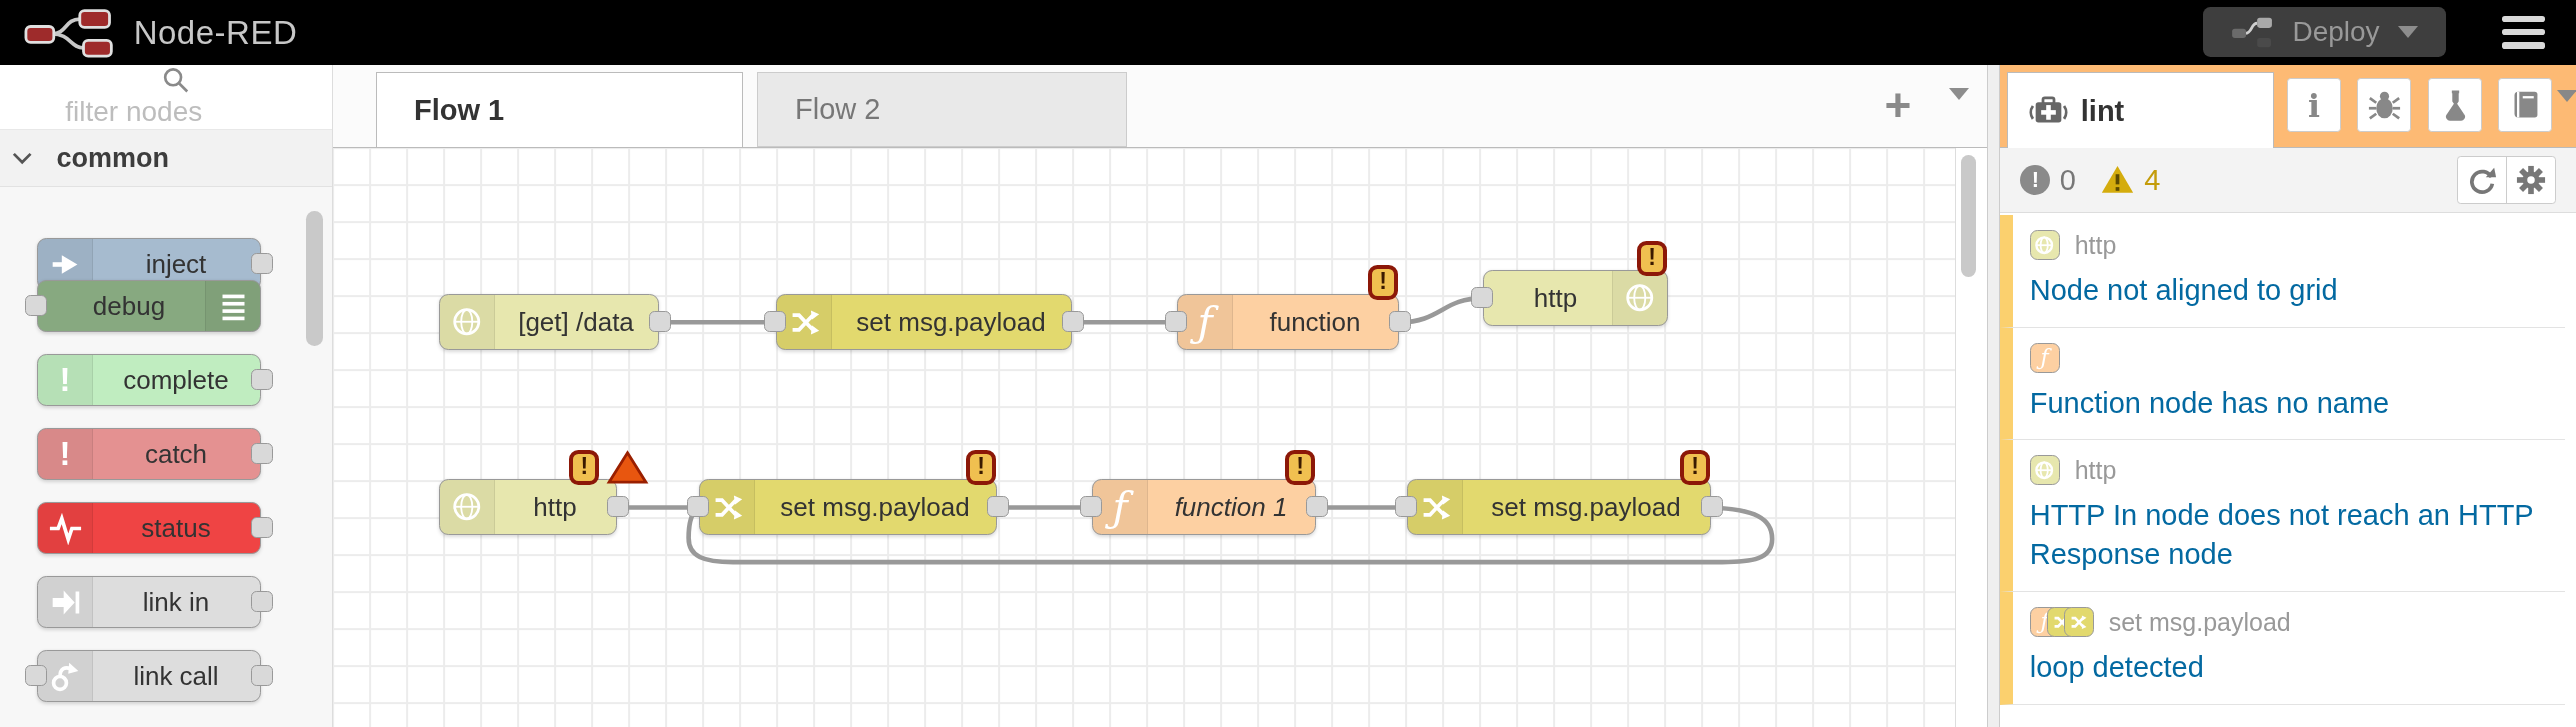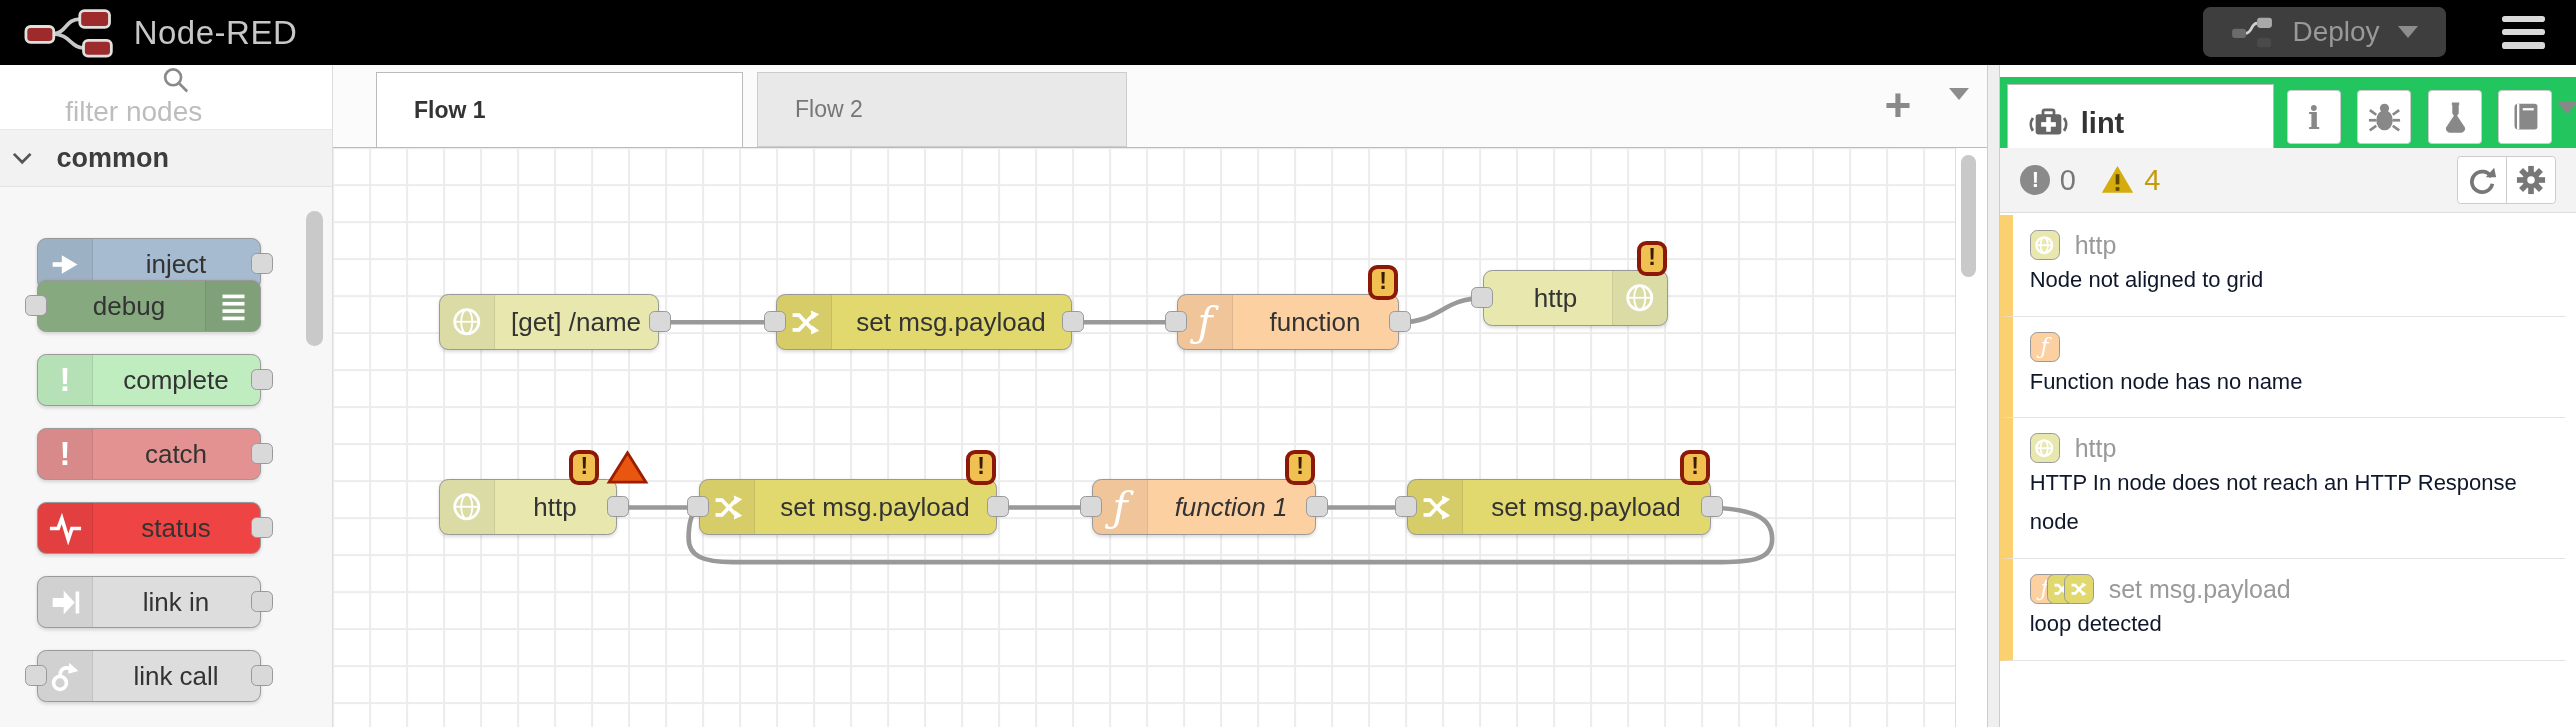--- a/index.html
+++ b/index.html
@@ -44,21 +44,21 @@
   .search-row input::placeholder{color:#bdbdbd;}
   .cat-header{position:absolute;left:0;top:65px;width:100%;height:57px;background:#f2f2f2;
       border-bottom:1.9px solid #e2e2e2;box-sizing:border-box;display:flex;align-items:center;padding-left:12px;}
   .cat-label{font-size:27px;font-weight:bold;color:#3d3d3d;margin-left:24px;}
   .pnode{width:224px;height:52px;left:37px;}
   .pscroll{position:absolute;left:306px;width:16.7px;top:146px;height:135px;border-radius:8.3px;background:#c9c9c9;}
   
   .tabbar{position:absolute;left:333px;top:65px;width:1654px;height:83px;background:#fbfbfb;
       border-bottom:1.9px solid #bbb;box-sizing:border-box;}
   .tab{position:absolute;top:7.4px;bottom:0;box-sizing:border-box;display:flex;align-items:center;
-      padding-left:37px;font-size:23px;}
+      padding-left:37px;font-size:29px;}
   .tab.active{left:43px;width:367px;background:#fff;border:1.9px solid #bbb;border-bottom:none;
       color:#333;font-weight:bold;}
   .tab.inactive{left:424px;width:370px;background:#e9e9e9;border:1.9px solid #ccc;color:#777;}
   .tab-plus{position:absolute;left:1537px;top:9.3px;width:56px;height:61px;display:flex;
       align-items:center;justify-content:center;font-size:46px;font-weight:bold;color:#8a8a8a;}
   .tab-caret{position:absolute;left:1616px;top:35px;}
   
   .canvas{position:absolute;left:333px;top:148px;width:1654px;height:580px;background:#fff;}
   .grid{position:absolute;left:0;top:0;width:1623px;height:580px;border-right:1.9px solid #ddd;
       box-sizing:border-box;background-color:#fff;
@@ -69,21 +69,21 @@
   .cnode{height:56px;}
   .badge{position:absolute;top:-30px;width:30px;height:35px;background:#f0c050;border:4.6px solid #8c1808;
       border-radius:9.3px;box-sizing:border-box;color:#3a1a00;font-weight:bold;font-size:23px;
       line-height:25px;text-align:center;z-index:5;}
   .tri{position:absolute;z-index:5;}
   .vscroll{position:absolute;left:1628px;top:7.4px;width:15px;height:122px;border-radius:7.4px;background:#c9c9c9;}
   
   .splitter{position:absolute;left:1987px;top:65px;width:13px;height:663px;background:#efefef;
       border-left:1.9px solid #ccc;border-right:1.9px solid #ccc;box-sizing:border-box;}
   .sidebar{position:absolute;left:2000px;top:65px;width:576px;height:663px;background:#fff;}
-  .sb-tabrow{position:absolute;left:0;top:12px;width:100%;height:83px;background:#22c55e;
+  .sb-tabrow{position:absolute;left:0;top:0;width:100%;height:83px;background:#fdba74;
       border-bottom:1.9px solid #bbb;box-sizing:border-box;}
   .sb-tab{position:absolute;left:7.4px;top:7.4px;width:267px;height:78px;background:#fff;
       border:1.9px solid #bbb;border-bottom:none;box-sizing:border-box;display:flex;align-items:center;
       padding-left:20.4px;gap:13px;}
   .sb-tab-label{font-size:29px;font-weight:bold;color:#333;}
   .sb-btn{position:absolute;top:13px;width:54px;height:54px;background:#fff;border:1.9px solid #ccc;
       border-radius:3.7px;box-sizing:border-box;display:flex;align-items:center;justify-content:center;}
   .info-glyph{font-family:"DejaVu Serif",serif;font-weight:bold;font-size:31.5px;color:#888;}
   .sb-caret{position:absolute;left:557px;top:37px;}
   .sb-toolbar{position:absolute;left:0;top:83px;width:100%;height:65px;background:#f3f3f3;
@@ -96,21 +96,21 @@
   .mini-btn{width:48px;height:46px;display:flex;align-items:center;justify-content:center;}
   .mini-btn + .mini-btn{border-left:1.9px solid #ccc;}
   .issues{position:absolute;left:0;top:150px;width:565px;}
   .issue{background:#fff;border-left:13px solid #fbd06e;border-bottom:1.9px solid #e3e3e3;
       padding:15px 15px 16.7px 16.7px;}
   .issue-head{display:flex;align-items:center;}
   .chip{width:30px;height:30px;border:1.9px solid #999;border-radius:7.4px;box-sizing:border-box;
       display:flex;align-items:center;justify-content:center;flex:none;}
   .chip.ov{margin-left:-13px;}
   .issue-node{font-size:25px;color:#999;margin-left:15px;white-space:nowrap;}
-  .issue-msg{font-size:22px;color:#0f172a;line-height:39px;}
+  .issue-msg{font-size:29px;color:#0369a1;margin-top:11px;line-height:39px;}
 </style>
 </head>
 <body>
 
 <div id="app">
 
   <div class="header">
     <div class="brand">
       <svg width="93" height="52" viewBox="0 0 100 56">
         <path d="M30 29 C46 29 44 13 60 13" stroke="#c8c8c8" stroke-width="4" fill="none"></path>
@@ -261,21 +261,21 @@
     </svg>
 
     <div class="nr-node cnode c-httpin" style="left:106px;top:146px;width:220px;">
       <div class="icon-box ileft">
         <svg width="31.5" height="31.5" viewBox="0 0 34 34" stroke="#fff" fill="none">
             <circle cx="17" cy="17" r="13" stroke-width="3"></circle>
             <ellipse cx="17" cy="17" rx="6" ry="13" stroke-width="2"></ellipse>
             <line x1="4" y1="17" x2="30" y2="17" stroke-width="2"></line>
           </svg>
       </div>
-      <span class="nr-label pad-l">[get] /name</span>
+      <span class="nr-label pad-l">[get] /data</span>
       <span class="port out"></span>
     </div>
 
     <div class="nr-node cnode c-change" style="left:443px;top:146px;width:296px;">
       <div class="icon-box ileft">
         <svg width="33" height="33" viewBox="0 0 36 36" stroke="#fff" stroke-width="4" fill="none">
             <path d="M5 10 h7 l15 16"></path>
             <polygon points="26,21 34,27 25,31" fill="#fff" stroke="none"></polygon>
             <path d="M5 26 h7 l15 -16"></path>
             <polygon points="25,5 34,9 26,15" fill="#fff" stroke="none"></polygon>

